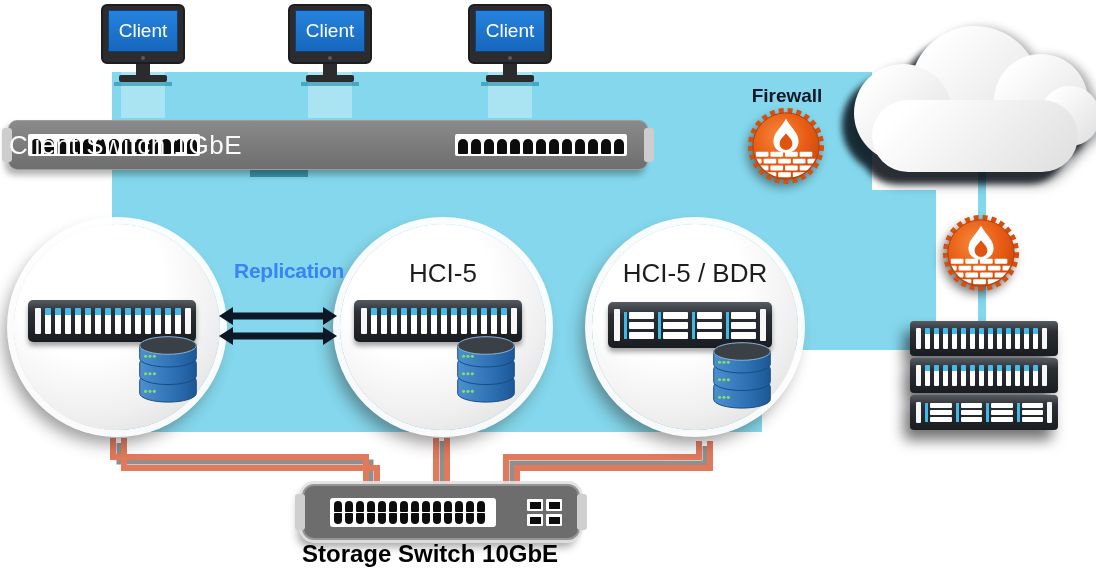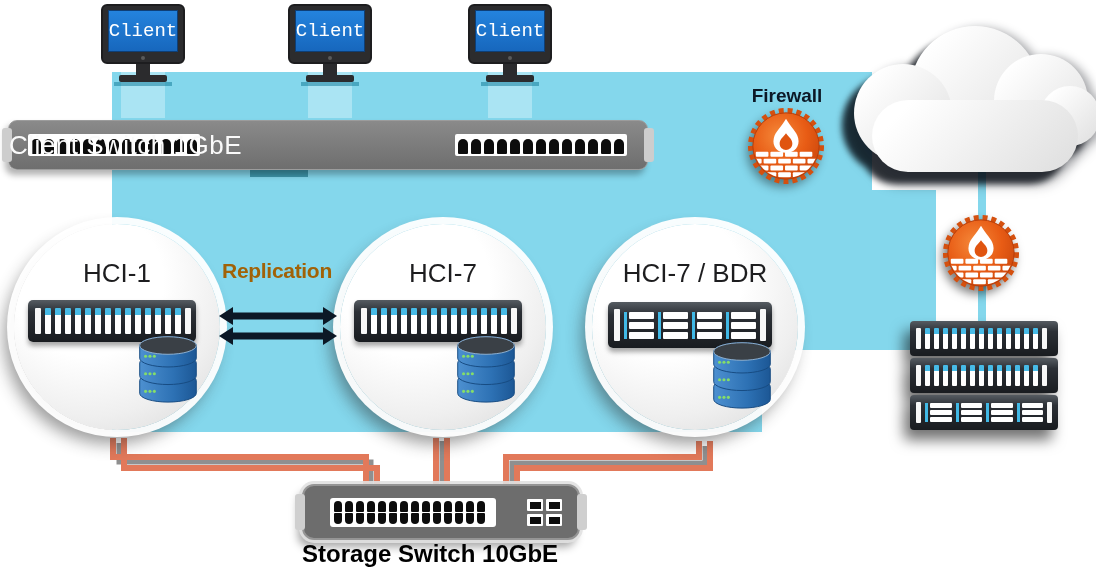--- a/index.html
+++ b/index.html
@@ -18,21 +18,21 @@
   #stub3{left:488px;top:72px;width:44px;height:46px;}
   #notch{position:absolute;left:250px;top:170px;width:58px;height:7px;background:#3d96ab;z-index:1;}
   
   #cloud{position:absolute;left:848px;top:16px;width:248px;height:176px;z-index:2;
          filter:drop-shadow(-12px 12px 3px rgba(5,10,18,.8)) drop-shadow(6px 2px 5px rgba(5,10,18,.35));}
   #cloud .puff{position:absolute;border-radius:50%;
          background:linear-gradient(135deg,#ffffff 15%,#e0e0e0 95%);}
   
   .monitor{position:absolute;top:4px;width:84px;z-index:3;}
   .bezel{position:relative;width:84px;height:60px;background:#2c2c2e;border:2px solid #1d1d1f;
-         border-radius:6px;box-sizing:border-box;font-family:Liberation Mono, monospace;}
+         border-radius:6px;box-sizing:border-box;}
   .bezel::after{content:"";position:absolute;left:50%;bottom:2px;width:4px;height:4px;margin-left:-2px;
          border-radius:50%;background:#5a5a5a;}
   .screen{position:absolute;left:5px;top:4px;right:5px;bottom:10px;background:linear-gradient(180deg,#2483dd,#1767bd);
          border:1px solid #0e3f77;display:flex;align-items:center;justify-content:center;
          color:#fff;font-size:19px;}
   .neck{width:14px;height:11px;background:#2b2b2d;margin:0 auto;}
   .mbase{width:48px;height:7px;background:#2b2b2d;border-radius:2px;margin:0 auto;}
   .base-shadow{width:58px;height:4px;background:rgba(23,128,156,.55);margin:0 auto;}
   
   #client-switch{position:absolute;left:8px;top:120px;width:640px;height:50px;z-index:3;
@@ -83,22 +83,22 @@
   .server-b{position:absolute;left:16px;top:78px;width:164px;height:46px;border-radius:5px;
       background:linear-gradient(180deg,#565c62 0%,#2c3036 28%,#191c20 100%);
       display:flex;align-items:center;gap:4px;padding:0 6px;box-sizing:border-box;
       box-shadow:0 4px 5px rgba(0,0,0,.35);}
   .server-b .endslat{height:32px;}
   .gcol{display:flex;flex-direction:column;gap:3px;border-left:3px solid #41b9e6;padding-left:2px;flex:1;}
   .gcol i{display:block;height:7px;background:#fff;border-radius:1px;}
   .dbicon{position:absolute;z-index:2;}
   #db1{left:122px;top:102px;} #db2{left:114px;top:102px;} #db3{left:118px;top:108px;}
   
-  #replication{position:absolute;left:210px;top:260px;width:134px;z-index:4;text-align:center;
-      color:#a16207;font-weight:800;font-size:21px;line-height:22px;letter-spacing:-.3px;}
+  #replication{position:absolute;left:210px;top:260px;width:134px;z-index:4;text-align:right;
+      color:#3b82f6;font-weight:800;font-size:21px;line-height:22px;letter-spacing:-.3px;}
   #rep-arrows{position:absolute;left:219px;top:306px;z-index:4;}
   
   #fw1{position:absolute;left:747px;top:107px;z-index:3;filter:drop-shadow(-3px 5px 4px rgba(0,0,0,.4));}
   #fw2{position:absolute;left:942px;top:214px;z-index:3;filter:drop-shadow(-3px 5px 4px rgba(0,0,0,.5));}
   #fw-label{position:absolute;left:742px;top:85px;width:90px;text-align:center;z-index:3;
       color:#0c1826;font-size:19px;font-weight:700;}
   
   #rack{position:absolute;left:910px;top:321px;width:148px;z-index:3;
       display:flex;flex-direction:column;gap:2px;
       filter:drop-shadow(-6px 10px 7px rgba(0,0,0,.55));}
@@ -211,21 +211,20 @@
     <path class="orange" d="M124 438 V468 H377 V492"></path>
     <path class="gray" d="M442 441 V492"></path>
     <path class="orange" d="M436 438 V492"></path>
     <path class="orange" d="M447 438 V492"></path>
     <path class="gray" d="M705 446 V463 H512 V492"></path>
     <path class="orange" d="M699 441 V457 H506 V492"></path>
     <path class="orange" d="M710 441 V468 H517 V492"></path>
   </svg>
 
   <div class="hci" id="hci1">
-    <div class="hlbl">HCI-1</div>
     <div class="server-a">
       <div class="endslat"></div>
       <div class="slats">
           <span></span>
           <span></span>
           <span></span>
           <span></span>
           <span></span>
           <span></span>
           <span></span>
@@ -259,21 +258,21 @@
           <circle cx="13.5" cy="49" r="1.6"></circle>
           <circle cx="18" cy="49" r="1.6"></circle>
         <circle cx="9" cy="67" r="1.6"></circle>
           <circle cx="13.5" cy="67" r="1.6"></circle>
           <circle cx="18" cy="67" r="1.6"></circle>
       </g>
     </svg>
   </div>
 
   <div class="hci" id="hci2">
-    <div class="hlbl">HCI-7</div>
+    <div class="hlbl">HCI-5</div>
     <div class="server-a">
       <div class="endslat"></div>
       <div class="slats">
           <span></span>
           <span></span>
           <span></span>
           <span></span>
           <span></span>
           <span></span>
           <span></span>
@@ -300,21 +299,21 @@
           <circle cx="13.5" cy="49" r="1.6"></circle>
           <circle cx="18" cy="49" r="1.6"></circle>
         <circle cx="9" cy="67" r="1.6"></circle>
           <circle cx="13.5" cy="67" r="1.6"></circle>
           <circle cx="18" cy="67" r="1.6"></circle>
       </g>
     </svg>
   </div>
 
   <div class="hci" id="hci3">
-    <div class="hlbl">HCI-7 / BDR</div>
+    <div class="hlbl">HCI-5 / BDR</div>
     <div class="server-b">
       <div class="endslat"></div>
       <div class="gcol">
           <i></i>
           <i></i>
           <i></i>
         </div>
       <div class="gcol">
           <i></i>
           <i></i>

